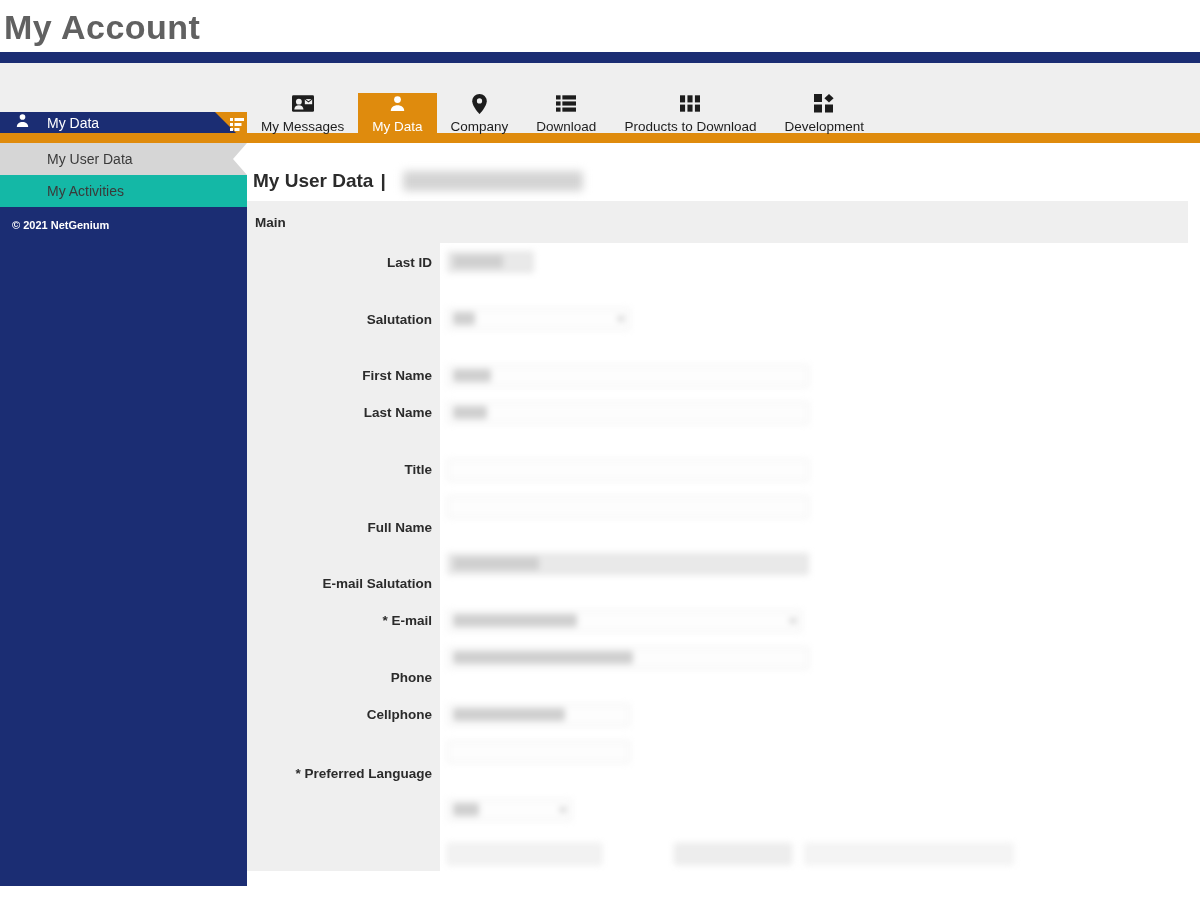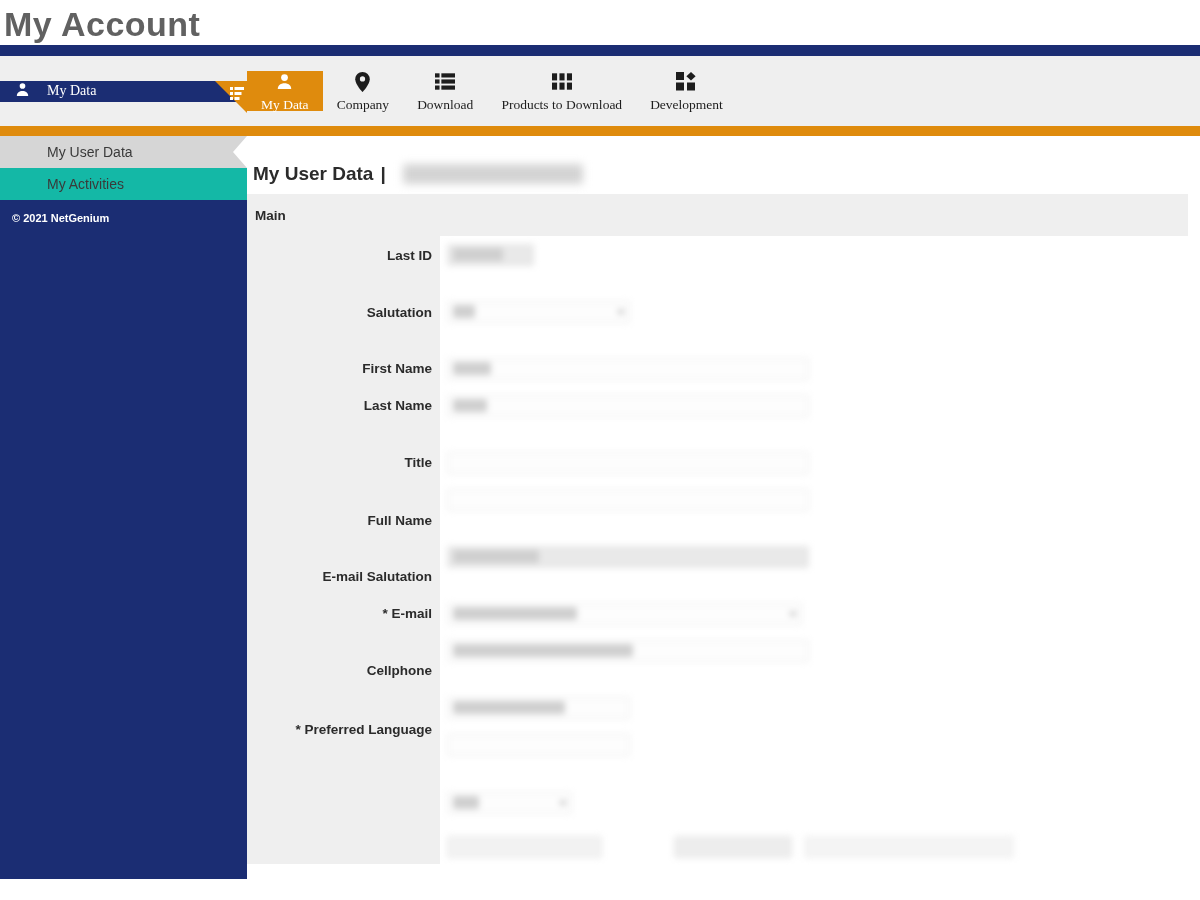--- a/index.html
+++ b/index.html
@@ -6,21 +6,21 @@
   html, body {
     margin: 0; padding: 0;
     width: 1200px; height: 900px;
     background: #ffffff;
     font-family: "Liberation Sans", sans-serif;
     overflow: hidden;
   }
 
   
   .page-header {
-    height: 45px;
+    height: 52px;
     background: #ffffff;
     display: flex;
     align-items: center;
     padding-left: 4px;
   }
   .page-title {
     font-size: 34px;
     font-weight: bold;
     color: #616161;
     letter-spacing: 0.5px;
@@ -32,26 +32,25 @@
   
   .navy-rule {
     height: 11px;
     background: #1b2d73;
     width: 100%;
   }
 
   
   .band {
     display: flex;
-    align-items: center;
+    align-items: flex-end;
     width: 100%;
     height: 70px;
     background: #efefef;
     position: relative;
-    font-family: Liberation Serif, serif;
   }
 
   
   .sidebar-head {
     width: 247px;
     min-width: 247px;
     background: #1b2d73;
     display: flex;
     align-items: center;
     padding-left: 14px;
@@ -303,20 +302,32 @@
         <rect x="0" y="5" width="3" height="3"></rect>
           <rect x="4.5" y="5" width="7" height="3"></rect>
         <rect x="0" y="10" width="3" height="3"></rect>
           <rect x="4.5" y="10" width="5" height="3"></rect>
       </svg>
     </span>
   </div>
 
   <div class="tabs">
 
+    <div class="tab">
+      <span class="tab-icon">
+        <svg width="22" height="17" viewBox="0 0 24 18">
+          <rect x="0" y="0" width="24" height="18" rx="1.5"></rect>
+          <circle cx="7.5" cy="7" r="3.2" fill="#efefef"></circle>
+          <path d="M2.5 15.5c0-3 2.3-4.6 5-4.6s5 1.6 5 4.6z" fill="#efefef"></path>
+          <rect x="14" y="4.2" width="8" height="5.6" fill="#efefef"></rect>
+          <path d="M14 4.2l4 3 4-3" fill="none" stroke="#1d1d1d" stroke-width="1.1"></path>
+        </svg>
+      </span>
+      <span class="tab-label">My Messages</span>
+    </div>
 
     <div class="tab active">
       <span class="tab-icon">
         <svg width="19" height="19" viewBox="0 0 24 24">
           <circle cx="12" cy="7" r="4.3"></circle>
           <path d="M3.5 21.5c0-4.6 3.8-7.3 8.5-7.3s8.5 2.7 8.5 7.3z"></path>
         </svg>
       </span>
       <span class="tab-label">My Data</span>
     </div>
@@ -412,20 +423,21 @@
         <div class="lrow" style="height:37px;">First Name</div>
         <div class="lrow" style="height:37px;">Last Name</div>
         <div class="gap" style="height:20px;"></div>
         <div class="lrow" style="height:37px;">Title</div>
         <div class="gap" style="height:20px;"></div>
         <div class="lrow" style="height:38px;">Full Name</div>
         <div class="gap"></div>
         <div class="lrow" style="height:37px;">E-mail Salutation</div>
         <div class="lrow" style="height:37px;">* E-mail</div>
         <div class="gap" style="height:20px;"></div>
+        <div class="lrow" style="height:37px;">Phone</div>
         <div class="lrow" style="height:37px;">Cellphone</div>
         <div class="gap" style="height:21px;"></div>
         <div class="lrow" style="height:38px;">* Preferred Language</div>
         <div style="height:60px;"></div>
       </div>
 
       <div class="field-col">
 
         <div class="frow" style="height:38px;">
           <div class="inp grayfield inp-blur" style="width:87px;">

